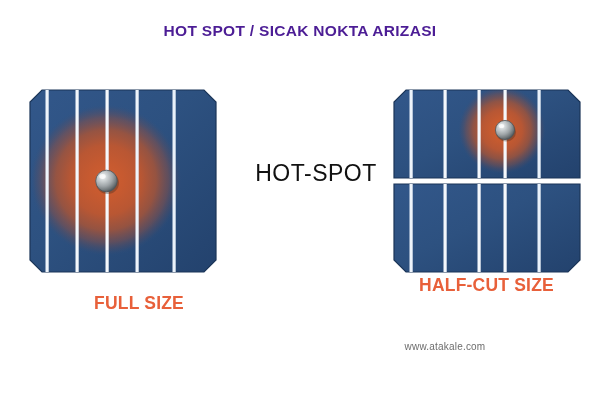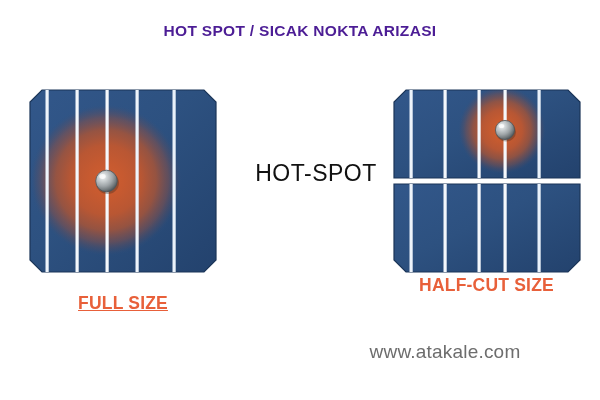--- a/index.html
+++ b/index.html
@@ -51,41 +51,40 @@
   
   .caption {
     position: absolute;
     font-size: 17.5px;
     font-weight: bold;
     letter-spacing: 0.2px;
     color: #e8603a;
     white-space: nowrap;
   }
   .caption-full {
-    left: 30px;
+    left: 46px;
     top: 293px;
     width: 186px;
     text-align: center;
-    text-decoration: underline;
   }
   .caption-half {
     left: 393px;
     top: 275px;
     width: 187px;
     text-align: center;
   }
 
   
   .website {
     position: absolute;
     left: 330px;
     top: 341px;
     width: 230px;
     text-align: center;
-    font-size: 19px;
+    font-size: 10px;
     color: #6d6d6d;
     letter-spacing: 0.2px;
   }
 
   
   .cell-wrap {
     position: absolute;
   }
   .cell-full {
     left: 28px;

